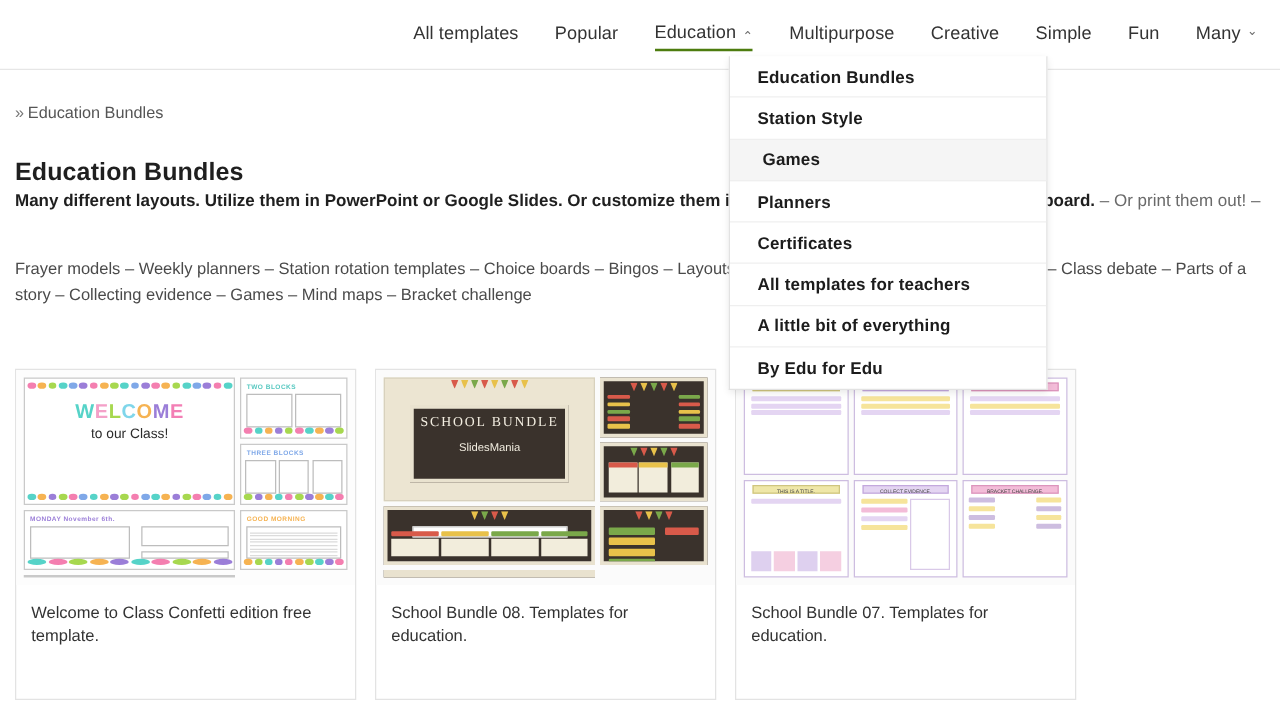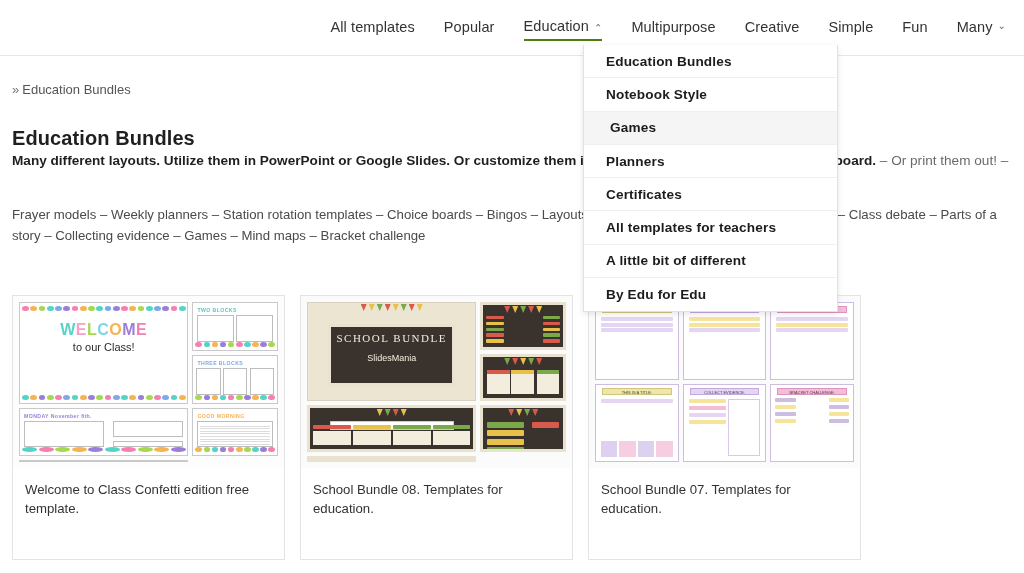--- a/index.html
+++ b/index.html
@@ -502,35 +502,35 @@
       <div class="cap">School Bundle 07. Templates for education.</div>
     </div>
 
   </div>
 
   <div id="dropdown">
     <div class="dd-item">
         <span>Education Bundles</span>
       </div>
     <div class="dd-item">
-        <span>Notebook Style</span>
+        <span>Station Style</span>
       </div>
     <div class="dd-item hover">
         <span>Games</span>
       </div>
     <div class="dd-item">
         <span>Planners</span>
       </div>
     <div class="dd-item">
         <span>Certificates</span>
       </div>
     <div class="dd-item">
         <span>All templates for teachers</span>
       </div>
     <div class="dd-item">
-        <span>A little bit of different</span>
+        <span>A little bit of everything</span>
       </div>
     <div class="dd-item">
         <span>By Edu for Edu</span>
       </div>
   </div>
 
 </div>
 
 </body></html>

